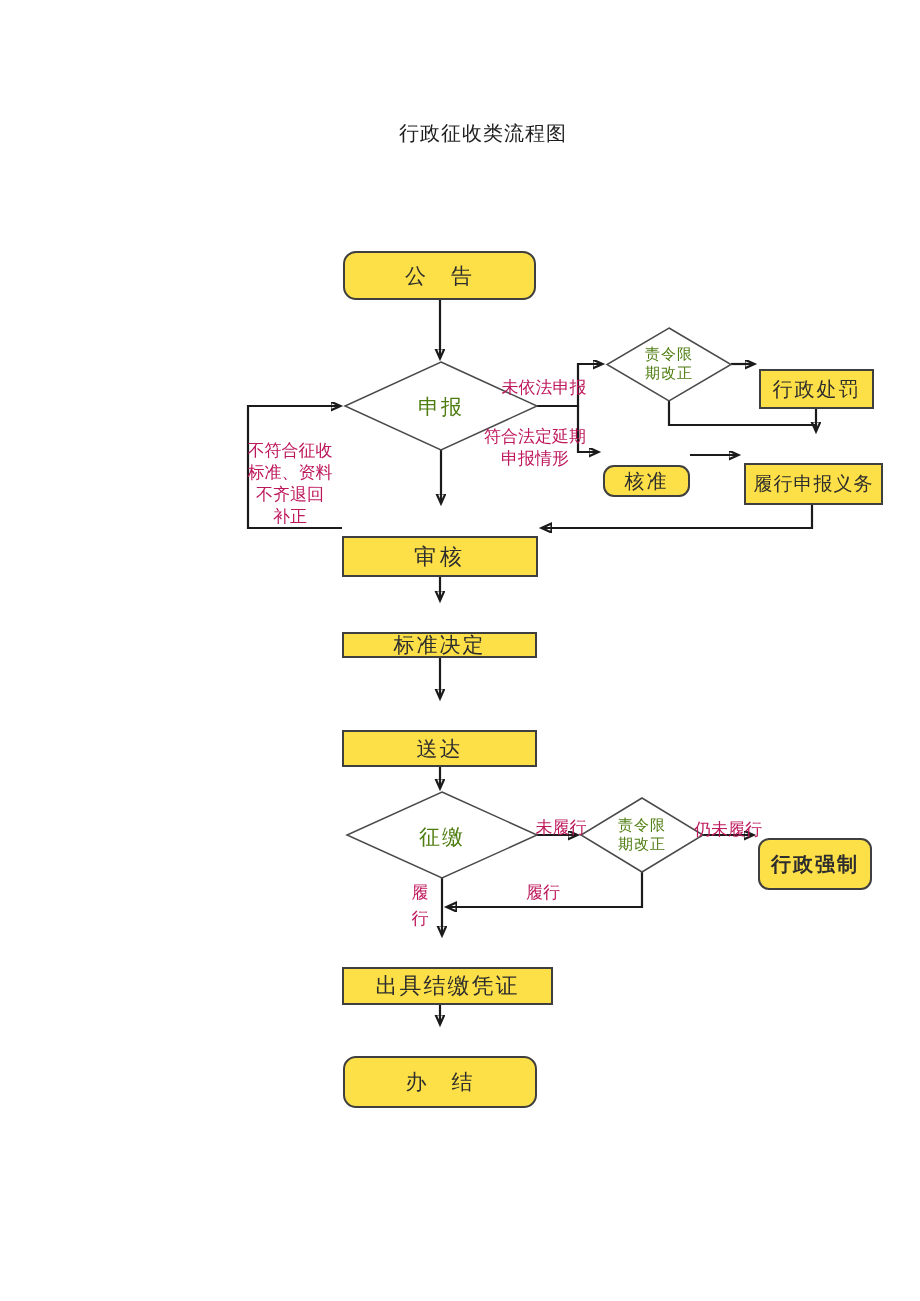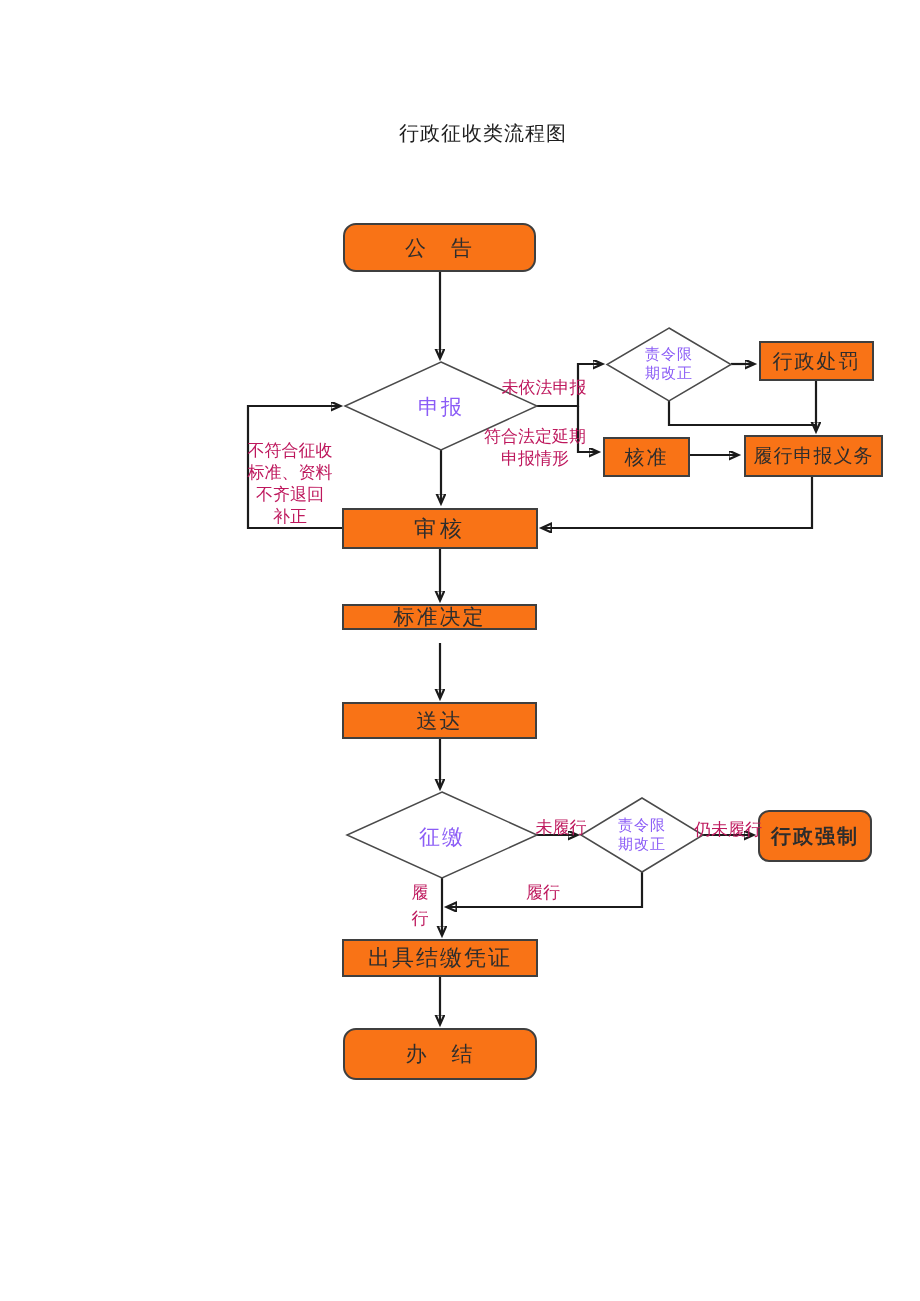--- a/index.html
+++ b/index.html
@@ -8,26 +8,26 @@
     font-family:"Liberation Serif","DejaVu Serif",serif;color:#2d2d2d;
   }
   .title{
     position:absolute;left:372px;top:120px;width:222px;text-align:center;
     font-size:20px;letter-spacing:1px;color:#1e1e1e;
   }
   .wires{position:absolute;left:0;top:0;}
   .wires path{fill:none;stroke:#1b1b1b;stroke-width:2.2px;}
   .wires polygon{fill:#ffffff;stroke:#4a4a4a;stroke-width:1.5px;}
   .node{
-    position:absolute;box-sizing:border-box;border:2px solid #3f3f3f;background:#f97316;
+    position:absolute;box-sizing:border-box;border:2px solid #3f3f3f;background:#fde047;
     display:flex;align-items:center;justify-content:center;
-    font-size:21px;color:#2d2d2d;letter-spacing:2px;text-align:right;
+    font-size:21px;color:#2d2d2d;letter-spacing:2px;text-align:right;margin-top:28px;
   }
   .rounded{border-radius:13px;}
-  .dtext{position:absolute;text-align:center;color:#8b5cf6;}
+  .dtext{position:absolute;text-align:center;color:#4d7c0f;}
   .dtext.big{font-size:21px;letter-spacing:2px;}
   .dtext.small{font-size:15px;line-height:19px;letter-spacing:1px;}
   .lbl{position:absolute;text-align:center;color:#be185d;font-size:17px;line-height:21px;}
   .lbl.multi{line-height:22px;}
   .lbl span{display:block;}
 </style>
 </head>
 <body>
 
 <div class="page">
@@ -63,33 +63,33 @@
     <polygon points="441,362 537,406 441,450 345,406"></polygon>
     <polygon points="669,328 731,364.5 669,401 607,364.5"></polygon>
     <polygon points="442,792 537,835 442,878 347,835"></polygon>
     <polygon points="642,798 703,835 642,872 581,835"></polygon>
   </svg>
 
   <div class="node rounded" style="left:343px;top:223px;width:193px;height:49px;">公　告</div>
 
   <div class="node" style="left:759px;top:341px;width:115px;height:40px;font-size:20px;">行政处罚</div>
 
-  <div class="node" style="left:603px;top:437px;width:87px;height:40px;font-size:20px;">核准</div>
+  <div class="node" style="left:603px;top:437px;width:87px;height:32px;font-size:20px;border-radius:11px;">核准</div>
 
   <div class="node" style="left:744px;top:435px;width:139px;height:42px;font-size:19px;letter-spacing:1px;">履行申报义务</div>
 
   <div class="node" style="left:342px;top:508px;width:196px;height:41px;font-size:22px;letter-spacing:4px;">审核</div>
 
   <div class="node" style="left:342px;top:604px;width:195px;height:26px;">标准决定</div>
 
   <div class="node" style="left:342px;top:702px;width:195px;height:37px;">送达</div>
 
   <div class="node rounded" style="left:758px;top:810px;width:114px;height:52px;border-radius:11px;font-size:20px;font-weight:bold;">行政强制</div>
 
-  <div class="node" style="left:342px;top:939px;width:196px;height:38px;font-size:22px;">出具结缴凭证</div>
+  <div class="node" style="left:342px;top:939px;width:211px;height:38px;font-size:22px;">出具结缴凭证</div>
 
   <div class="node rounded" style="left:343px;top:1028px;width:194px;height:52px;">办　结</div>
 
   <div class="dtext big" style="left:391px;top:393px;width:100px;">申报</div>
 
   <div class="dtext small" style="left:629px;top:345px;width:80px;">
     <span style="display:block;">责令限</span>
     <span style="display:block;">期改正</span>
   </div>
 

